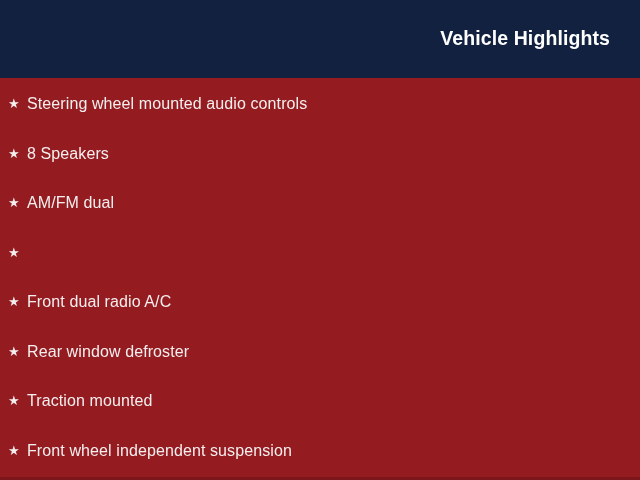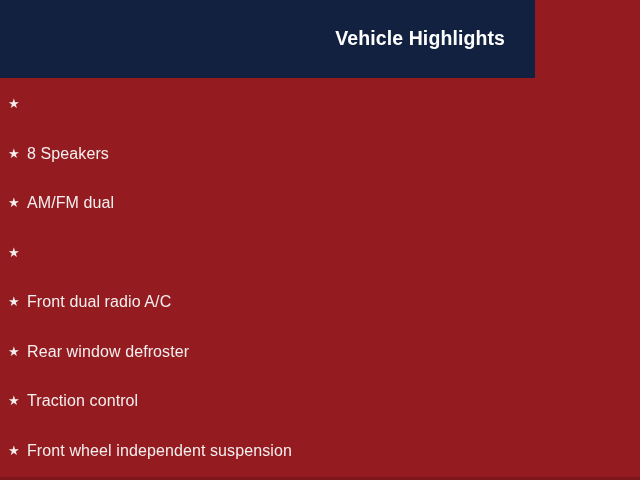--- a/index.html
+++ b/index.html
@@ -22,21 +22,21 @@
     height: 480px;
     background: #941b20;
     overflow: hidden;
   }
 
   
   #header-band {
     position: absolute;
     left: 0;
     top: 0;
-    width: 535px;
+    width: 640px;
     height: 78px;
     background: #11213f;
     box-sizing: border-box;
   }
 
   #header-title {
     position: absolute;
     right: 30px;
     top: 28px;
     margin: 0;
@@ -120,20 +120,21 @@
 
   <div id="header-band">
     <h1 id="header-title">Vehicle Highlights</h1>
   </div>
 
   <div id="highlights-body">
     <ul id="highlights-list">
 
       <li class="highlight-item">
         <span class="bullet-star">★</span>
+        <span class="highlight-text">Steering wheel mounted audio controls</span>
       </li>
 
       <li class="highlight-item">
         <span class="bullet-star">★</span>
         <span class="highlight-text">8 Speakers</span>
       </li>
 
       <li class="highlight-item">
         <span class="bullet-star">★</span>
         <span class="highlight-text">AM/FM dual</span>
@@ -148,21 +149,21 @@
         <span class="highlight-text">Front dual radio A/C</span>
       </li>
 
       <li class="highlight-item">
         <span class="bullet-star">★</span>
         <span class="highlight-text">Rear window defroster</span>
       </li>
 
       <li class="highlight-item">
         <span class="bullet-star">★</span>
-        <span class="highlight-text">Traction control</span>
+        <span class="highlight-text">Traction mounted</span>
       </li>
 
       <li class="highlight-item">
         <span class="bullet-star">★</span>
         <span class="highlight-text">Front wheel independent suspension</span>
       </li>
 
     </ul>
   </div>
 

